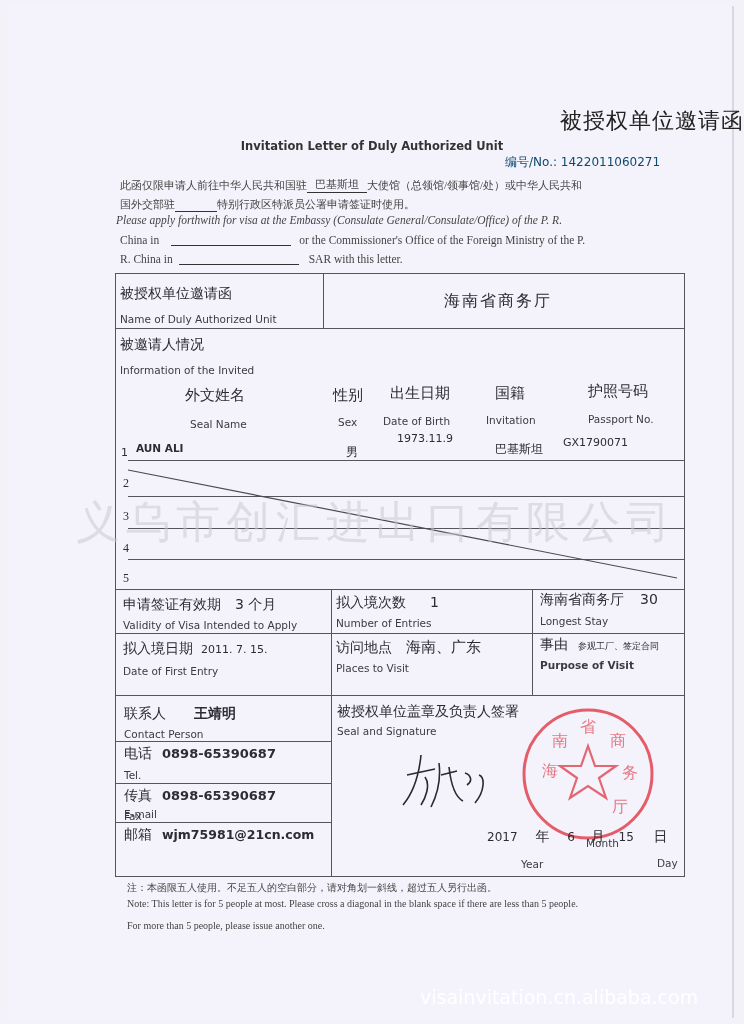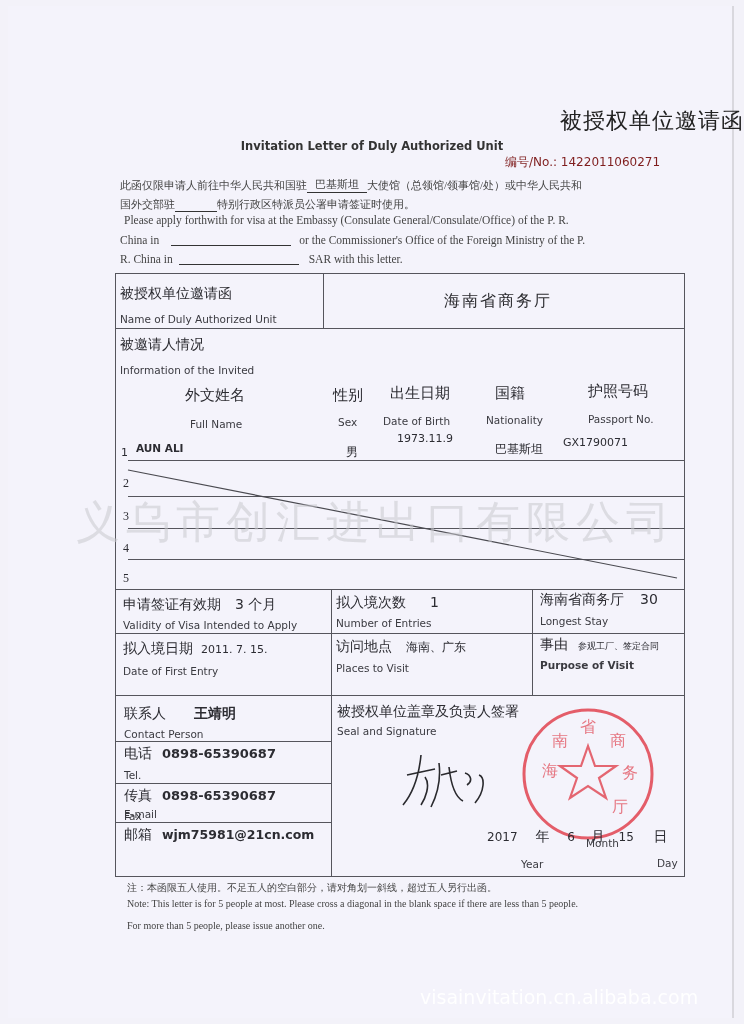--- a/index.html
+++ b/index.html
@@ -10,21 +10,21 @@
   }
   .page {
     position:absolute; left:8px; top:6px; width:724px; height:1012px;
     background:#f4f3fb; border-right:2px solid #d9d8de;
   }
   .abs { position:absolute; white-space:nowrap; }
   .serif { font-family:"Liberation Serif", "DejaVu Serif", serif; }
   .sans { font-family:"DejaVu Sans", sans-serif; }
   .title-cn { left:0; width:744px; text-align:right; top:106px; font-size:22px; letter-spacing:1px; color:#222; }
   .title-en { left:0; width:744px; text-align:center; top:139px; font-size:11.5px; color:#333; font-weight:bold; }
-  .docno { left:505px; top:154px; font-size:12px; color:#7f1d1d; }
+  .docno { left:505px; top:154px; font-size:12px; color:#0c4a6e; }
   .intro { font-size:11px; color:#444; }
   .uline { display:inline-block; border-bottom:1px solid #333; vertical-align:bottom; }
   .tbl-line { position:absolute; background:#55555c; }
   .lbl-cn { font-size:14px; color:#2c2c32; }
   .lbl-en { font-size:10.5px; color:#3a3a40; }
   .val { font-size:12px; color:#2c2c32; }
   .watermark {
     position:absolute; left:76px; top:493px; font-size:44px; color:rgba(200,200,206,0.55);
     letter-spacing:6px; font-family:"DejaVu Serif", serif; white-space:nowrap; pointer-events:none;
   }
@@ -42,21 +42,21 @@
   <span>编号/No.:</span>
   <span>1422011060271</span>
 </div>
 
 <div class="abs intro serif" style="left:120px; top:177px; font-size:11px;">
   <span>此函仅限申请人前往中华人民共和国驻</span><span class="uline" style="padding:0 8px;">巴基斯坦</span><span>大使馆（总领馆/领事馆/处）或中华人民共和</span>
 </div>
 <div class="abs intro serif" style="left:120px; top:197px;">
   <span>国外交部驻</span><span class="uline" style="width:42px;"></span><span>特别行政区特派员公署申请签证时使用。</span>
 </div>
-<div class="abs intro serif" style="left:124px; top:214px; font-size:11.5px;">Please apply forthwith for visa at the Embassy (Consulate General/Consulate/Office) of the P. R.</div>
+<div class="abs intro serif" style="left:116px; top:214px; font-size:11.5px;font-style:italic;">Please apply forthwith for visa at the Embassy (Consulate General/Consulate/Office) of the P. R.</div>
 <div class="abs intro serif" style="left:120px; top:234px; font-size:11.5px;">
   <span>China in</span><span class="uline" style="width:120px; margin:0 8px 0 12px;"></span><span>or the Commissioner's Office of the Foreign Ministry of the P.</span>
 </div>
 <div class="abs intro serif" style="left:120px; top:253px; font-size:11.5px;">
   <span>R. China in</span><span class="uline" style="width:120px; margin:0 10px 0 6px;"></span><span>SAR with this letter.</span>
 </div>
 
 <div class="tbl-line" style="left:115px; top:273px; width:570px; height:1px;"></div>
 <div class="tbl-line" style="left:115px; top:273px; width:1px; height:604px;"></div>
 <div class="tbl-line" style="left:684px; top:273px; width:1px; height:604px;"></div>
@@ -65,27 +65,27 @@
 <div class="tbl-line" style="left:115px; top:328px; width:570px; height:1px;"></div>
 
 <div class="abs lbl-cn" style="left:120px; top:285px;">被授权单位邀请函</div>
 <div class="abs lbl-en" style="left:120px; top:313px;">Name of Duly Authorized Unit</div>
 <div class="abs" style="left:444px; top:291px; font-size:16px; letter-spacing:2px;">海南省商务厅</div>
 
 <div class="abs lbl-cn" style="left:120px; top:336px;">被邀请人情况</div>
 <div class="abs lbl-en" style="left:120px; top:364px;">Information of the Invited</div>
 
 <div class="abs lbl-cn" style="left:185px; top:386px; font-size:15px;">外文姓名</div>
-<div class="abs lbl-en" style="left:190px; top:418px;">Full Name</div>
+<div class="abs lbl-en" style="left:190px; top:418px;">Seal Name</div>
 <div class="abs lbl-cn" style="left:333px; top:386px; font-size:15px;">性别</div>
 <div class="abs lbl-en" style="left:338px; top:416px;">Sex</div>
 <div class="abs lbl-cn" style="left:390px; top:384px; font-size:15px;">出生日期</div>
 <div class="abs lbl-en" style="left:383px; top:415px;">Date of Birth</div>
 <div class="abs lbl-cn" style="left:495px; top:384px; font-size:15px;">国籍</div>
-<div class="abs lbl-en" style="left:486px; top:414px;">Nationality</div>
+<div class="abs lbl-en" style="left:486px; top:414px;">Invitation</div>
 <div class="abs lbl-cn" style="left:588px; top:382px; font-size:15px;">护照号码</div>
 <div class="abs lbl-en" style="left:588px; top:413px;">Passport No.</div>
 
 <div class="abs val" style="left:121px; top:446px; font-size:11px;">1</div>
 <div class="abs val" style="left:136px; top:442px; font-size:10.5px; font-weight:bold;">AUN ALI</div>
 <div class="abs val" style="left:346px; top:444px;">男</div>
 <div class="abs val" style="left:397px; top:432px; font-size:11px;">1973.11.9</div>
 <div class="abs val" style="left:495px; top:441px;">巴基斯坦</div>
 <div class="abs val" style="left:563px; top:436px; font-size:11px;">GX1790071</div>
 
@@ -113,21 +113,21 @@
 
 <div class="abs lbl-cn" style="left:123px; top:596px;"><span>申请签证有效期</span><span style="margin-left:14px;">3 个月</span></div>
 <div class="abs lbl-en" style="left:123px; top:619px;">Validity of Visa Intended to Apply</div>
 <div class="abs lbl-cn" style="left:336px; top:594px;"><span>拟入境次数</span><span style="margin-left:24px;">1</span></div>
 <div class="abs lbl-en" style="left:336px; top:617px;">Number of Entries</div>
 <div class="abs lbl-cn" style="left:540px; top:591px;"><span>海南省商务厅</span><span style="margin-left:16px;">30</span></div>
 <div class="abs lbl-en" style="left:540px; top:615px;">Longest Stay</div>
 
 <div class="abs lbl-cn" style="left:123px; top:640px;"><span>拟入境日期</span><span style="margin-left:8px; font-size:11px;">2011. 7. 15.</span></div>
 <div class="abs lbl-en" style="left:123px; top:665px;">Date of First Entry</div>
-<div class="abs lbl-cn" style="left:336px; top:638px;"><span>访问地点</span><span style="margin-left:14px; font-size:12px;">海南、广东</span></div>
+<div class="abs lbl-cn" style="left:336px; top:638px;"><span>访问地点</span><span style="margin-left:14px; font-size:15px;">海南、广东</span></div>
 <div class="abs lbl-en" style="left:336px; top:662px;">Places to Visit</div>
 <div class="abs lbl-cn" style="left:540px; top:636px;"><span>事由</span><span style="margin-left:10px; font-size:9px;">参观工厂、签定合同</span></div>
 <div class="abs lbl-en" style="left:540px; top:659px; font-weight:bold;">Purpose of Visit</div>
 
 <div class="tbl-line" style="left:115px; top:741px; width:216px; height:1px;"></div>
 <div class="tbl-line" style="left:115px; top:783px; width:216px; height:1px;"></div>
 <div class="tbl-line" style="left:115px; top:822px; width:216px; height:1px;"></div>
 
 <div class="abs lbl-cn" style="left:124px; top:705px;"><span>联系人</span><span style="margin-left:28px; font-weight:bold;">王靖明</span></div>
 <div class="abs lbl-en" style="left:124px; top:728px;">Contact Person</div>

